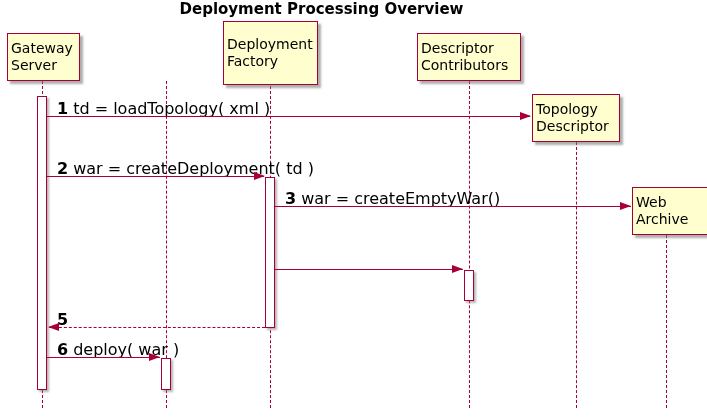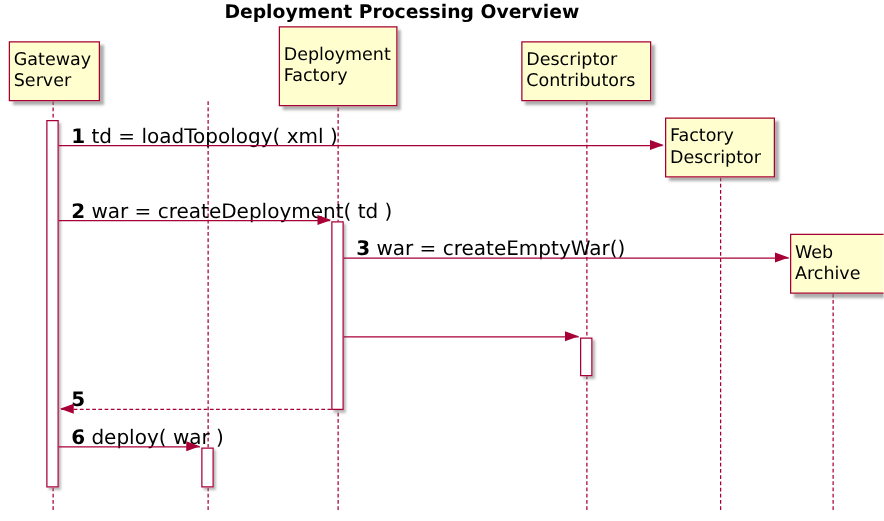--- a/index.html
+++ b/index.html
@@ -62,21 +62,21 @@
   <div class="pbox" style="left:7px;   top:33px; width:73px;  height:48px;">
       <span>Gateway Server</span>
     </div>
   <div class="pbox" style="left:223px; top:21px; width:95px;  height:64px;">
       <span>Deployment Factory</span>
     </div>
   <div class="pbox" style="left:417px; top:33px; width:104px; height:48px;">
       <span>Descriptor Contributors</span>
     </div>
   <div class="pbox" style="left:532px; top:94px; width:88px;  height:48px;">
-      <span>Factory Descriptor</span>
+      <span>Topology Descriptor</span>
     </div>
   <div class="pbox" style="left:632px; top:187px; width:88px; height:48px;">
       <span>Web Archive</span>
     </div>
 
   <div class="msg-label" style="left:57px; top:99px;">
     <span class="seq">1</span><span>td = loadTopology( xml )</span>
   </div>
   <div class="msg-line" style="left:47px; top:116px; width:483px;"></div>
   <div class="arrow-right" style="left:520px; top:112px;"></div>

